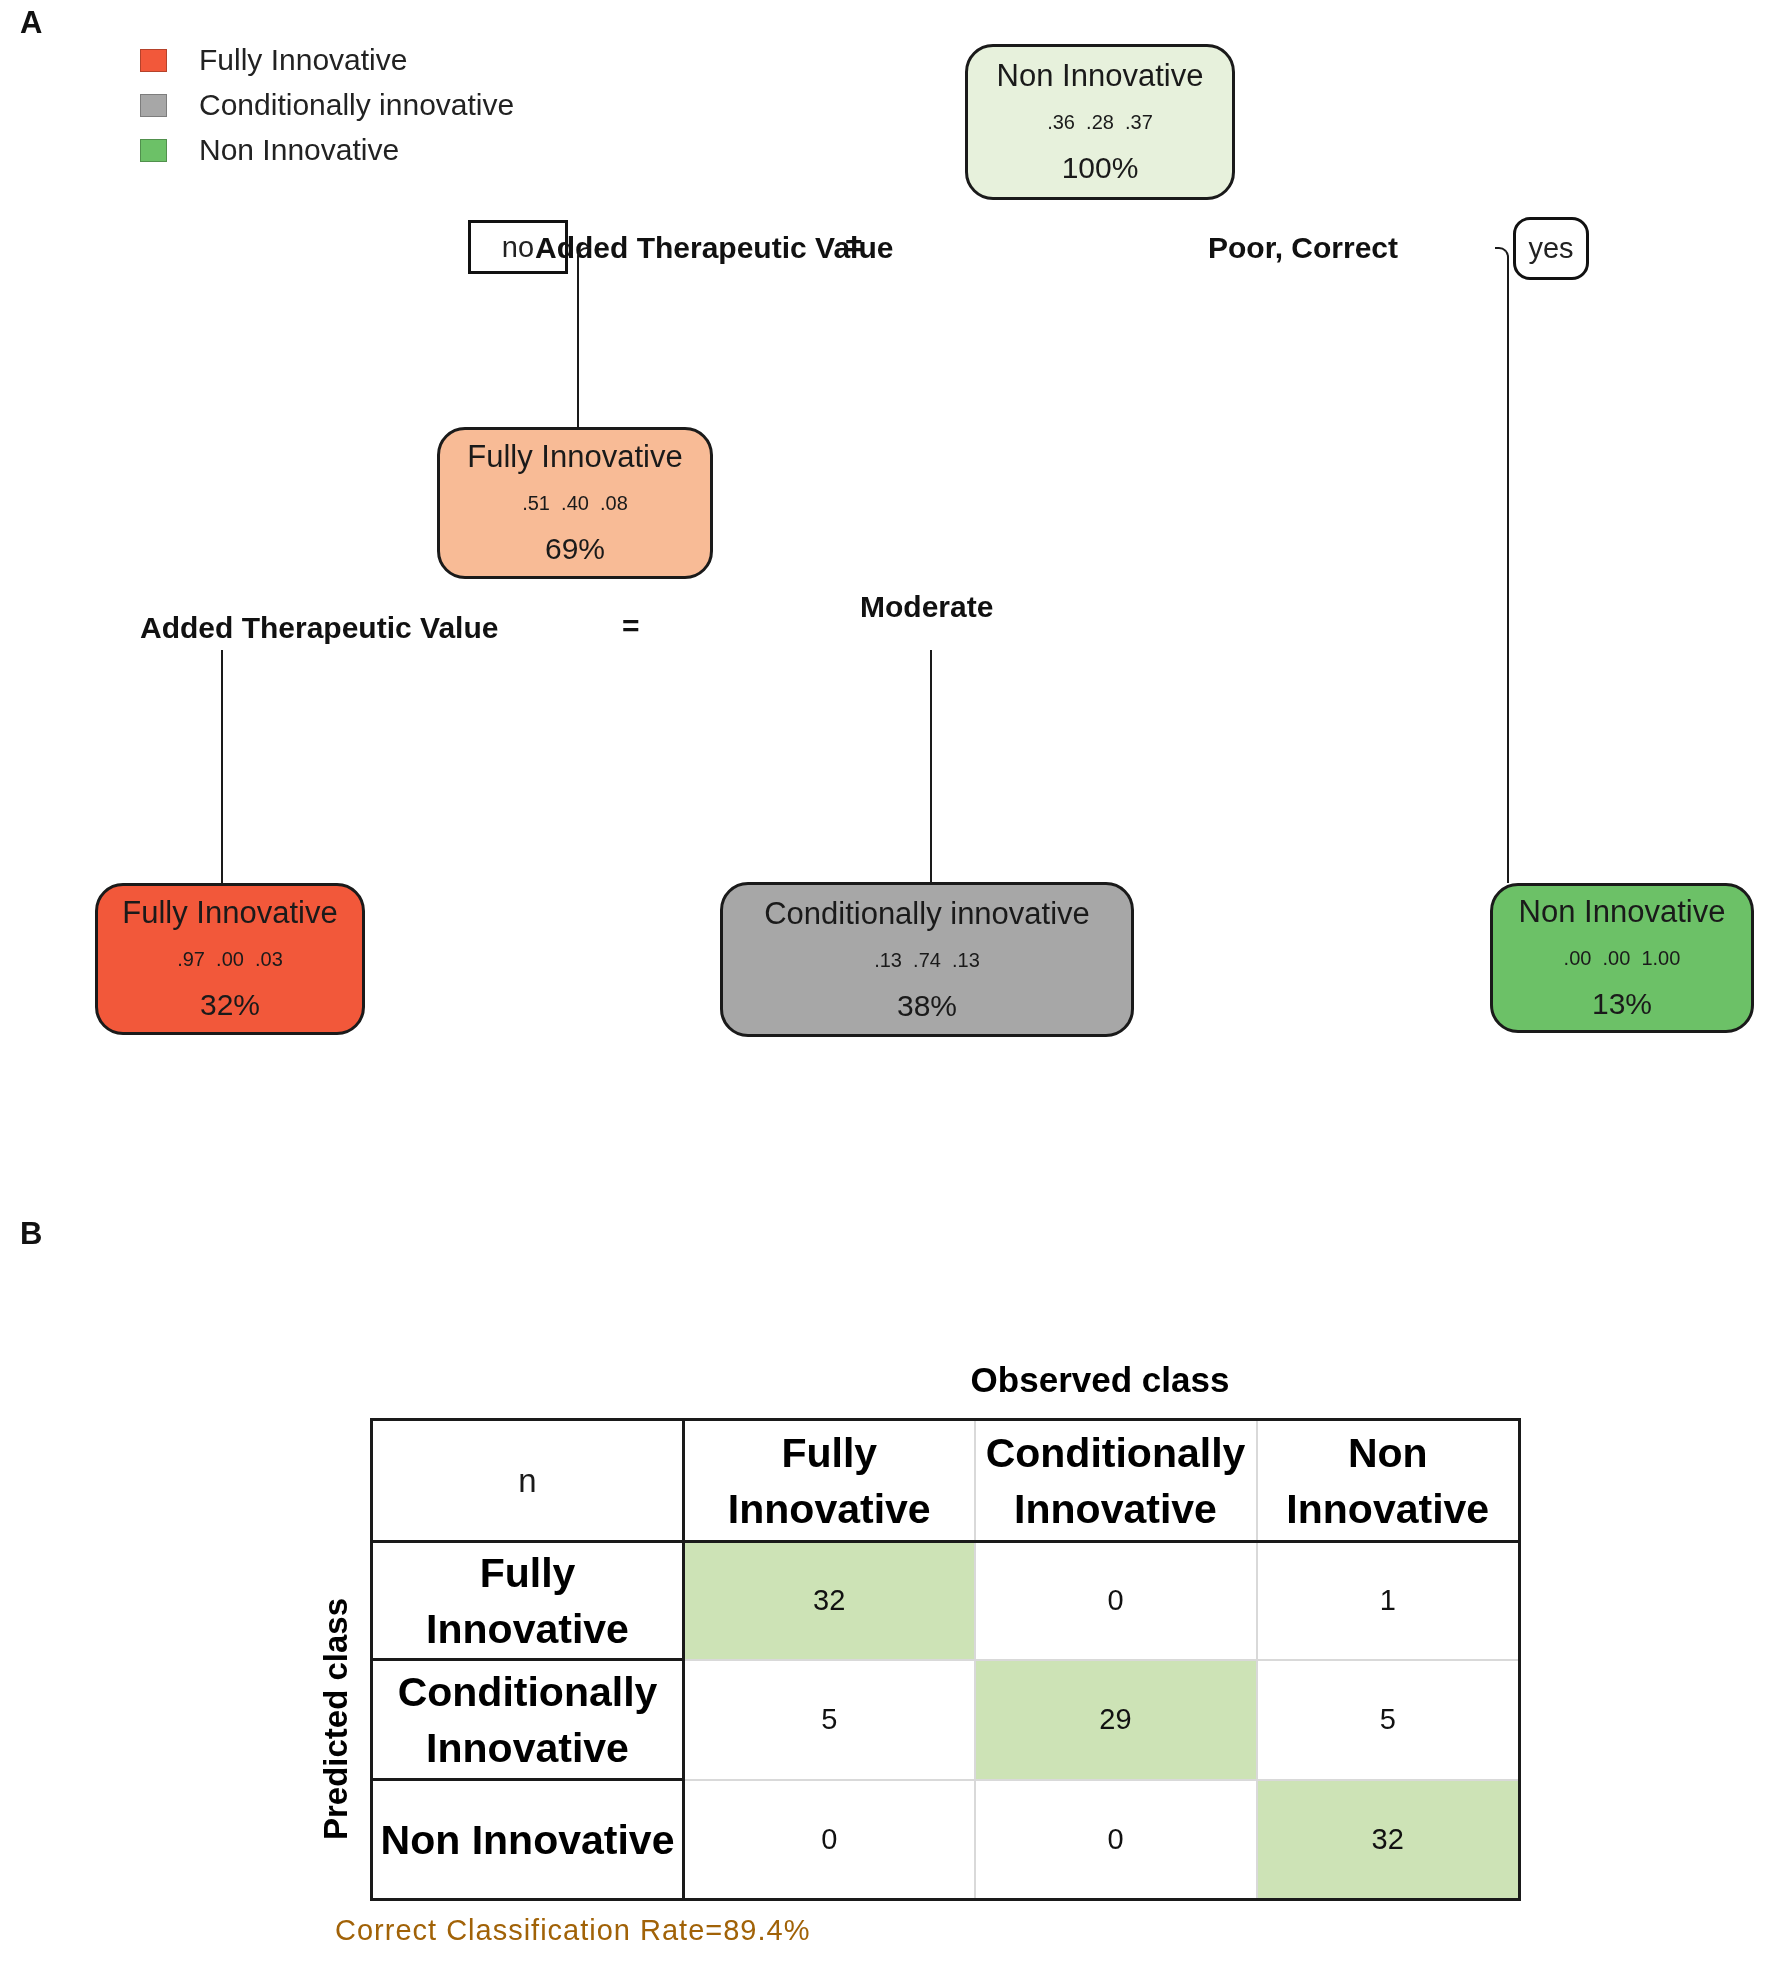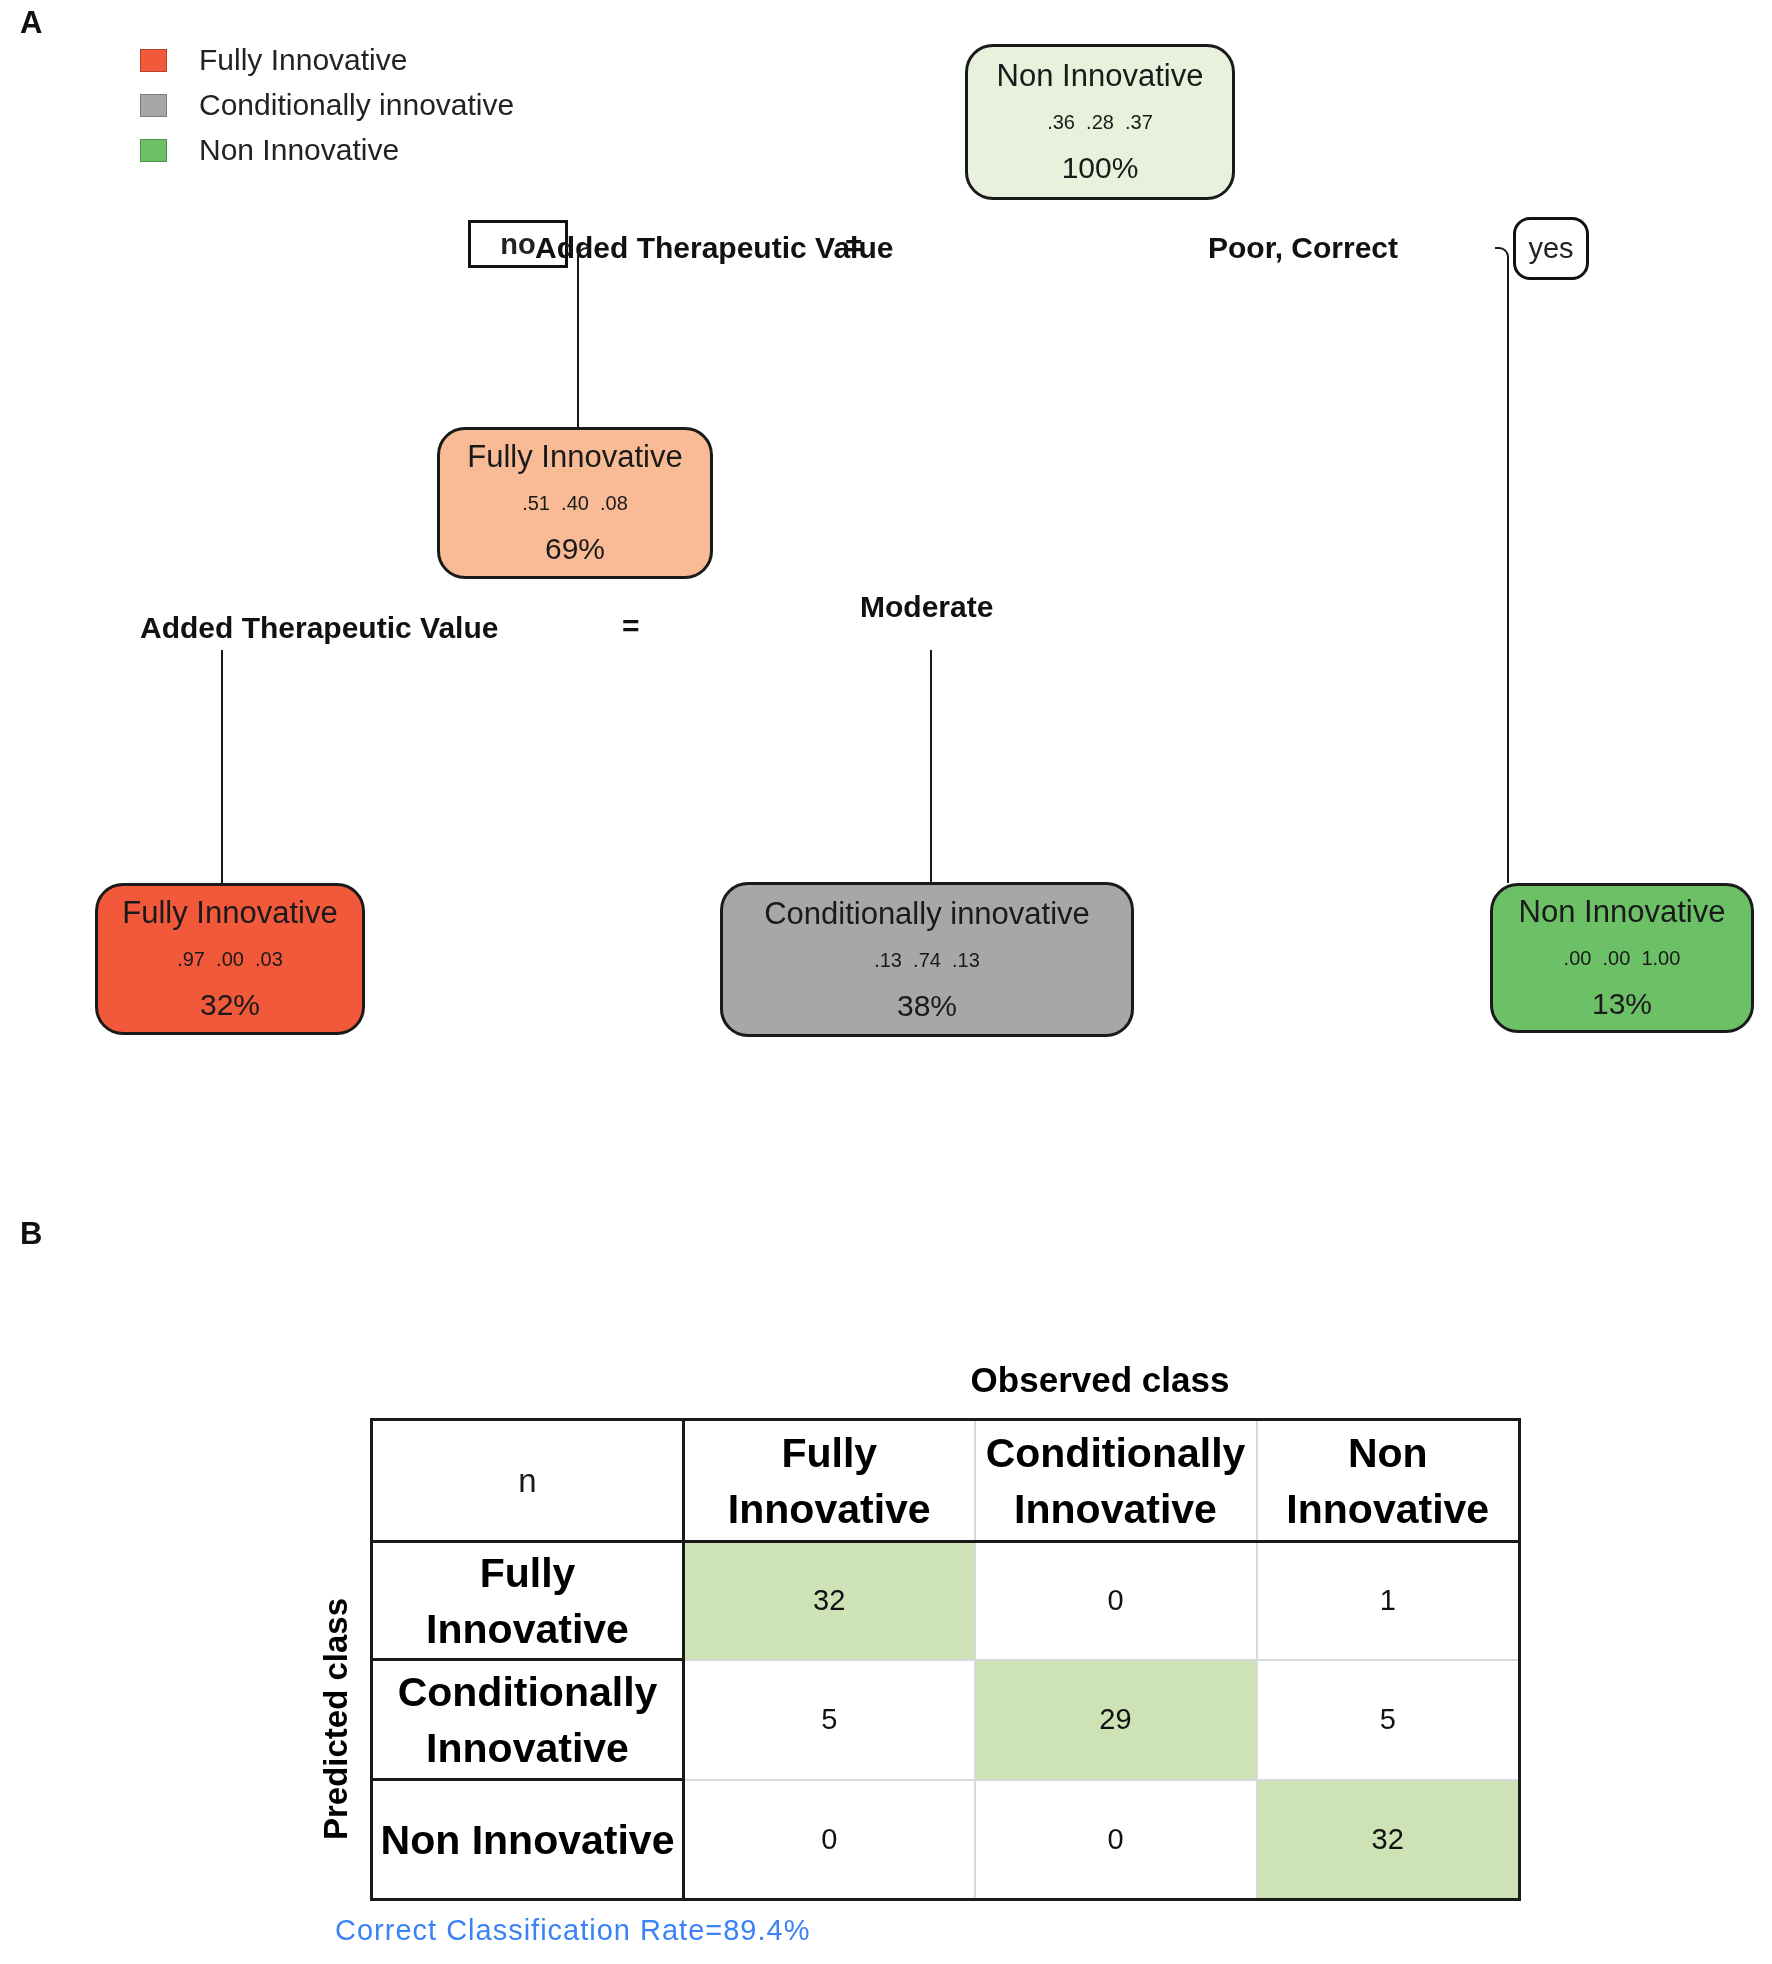--- a/index.html
+++ b/index.html
@@ -58,21 +58,21 @@
     font-family:"Liberation Sans", sans-serif;
   }
   table.cmatrix .c1{border-right:3px solid #1a1a1a;}
   table.cmatrix tr.hrow th{border-bottom:3px solid #1a1a1a;}
   table.cmatrix th.rlabel{border-top:3px solid #1a1a1a;border-bottom:3px solid #1a1a1a;}
   .corner{font-size:33px;font-weight:normal;}
   .chead .ln, .rlabel .ln{font-size:41px;font-weight:bold;line-height:56px;color:#000;}
   .ln:empty{display:none;}
   td.val{font-size:29px;font-weight:normal;color:#111;}
   td.hl{background:var(--c-table_highlight,#cde3b6);}
-  .footer-text{position:absolute;font-size:29px;color:#3b82f6;letter-spacing:1px;}
+  .footer-text{position:absolute;font-size:29px;color:#a16207;letter-spacing:1px;}
 </style>
 </head>
 <body>
 
 <div class="abs panel-label" style="left:20px;top:5px;">A</div>
 
 <div class="legend-row" style="left:140px;top:47px;">
   <span class="legend-sq sq-red"></span>
   <span class="legend-text">Fully Innovative</span>
 </div>
@@ -84,21 +84,21 @@
   <span class="legend-sq sq-green"></span>
   <span class="legend-text">Non Innovative</span>
 </div>
 
 <div class="node" style="left:965px;top:44px;width:270px;height:156px;background:var(--c-root_fill,#e7f1dc);">
   <div class="nt">Non Innovative</div>
   <div class="nv">.36  .28  .37</div>
   <div class="np">100%</div>
 </div>
 
-<div class="branch-box" style="left:468px;top:220px;width:100px;height:48px;font-weight:bold;">no</div>
+<div class="branch-box" style="left:468px;top:220px;width:100px;height:54px;">no</div>
 <div class="split-text" style="left:535px;top:231px;">Added Therapeutic Value</div>
 <div class="split-text" style="left:845px;top:229px;">=</div>
 <div class="split-text" style="left:1208px;top:231px;">Poor, Correct</div>
 <div class="branch-box" style="left:1513px;top:217px;width:76px;height:63px;border-radius:17px;">yes</div>
 
 <div class="hook-left" style="left:577px;top:247px;width:14px;height:181px;"></div>
 <div class="hook-right" style="left:1495px;top:247px;width:14px;height:636px;"></div>
 
 <div class="node" style="left:437px;top:427px;width:276px;height:152px;background:var(--c-mid_fill,#f8bb96);">
   <div class="nt">Fully Innovative</div>

